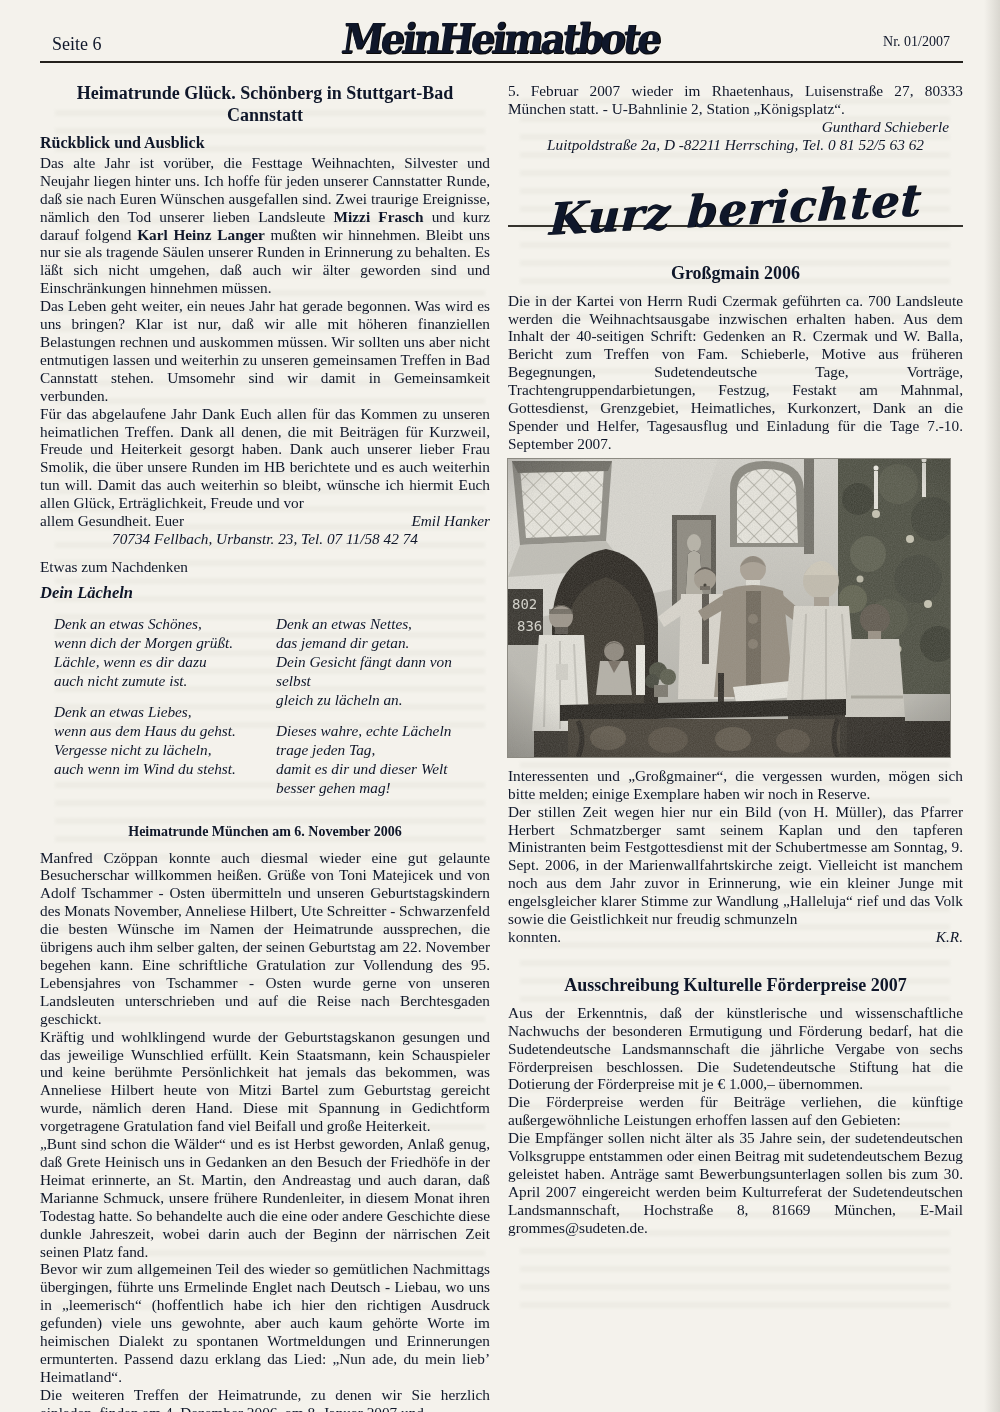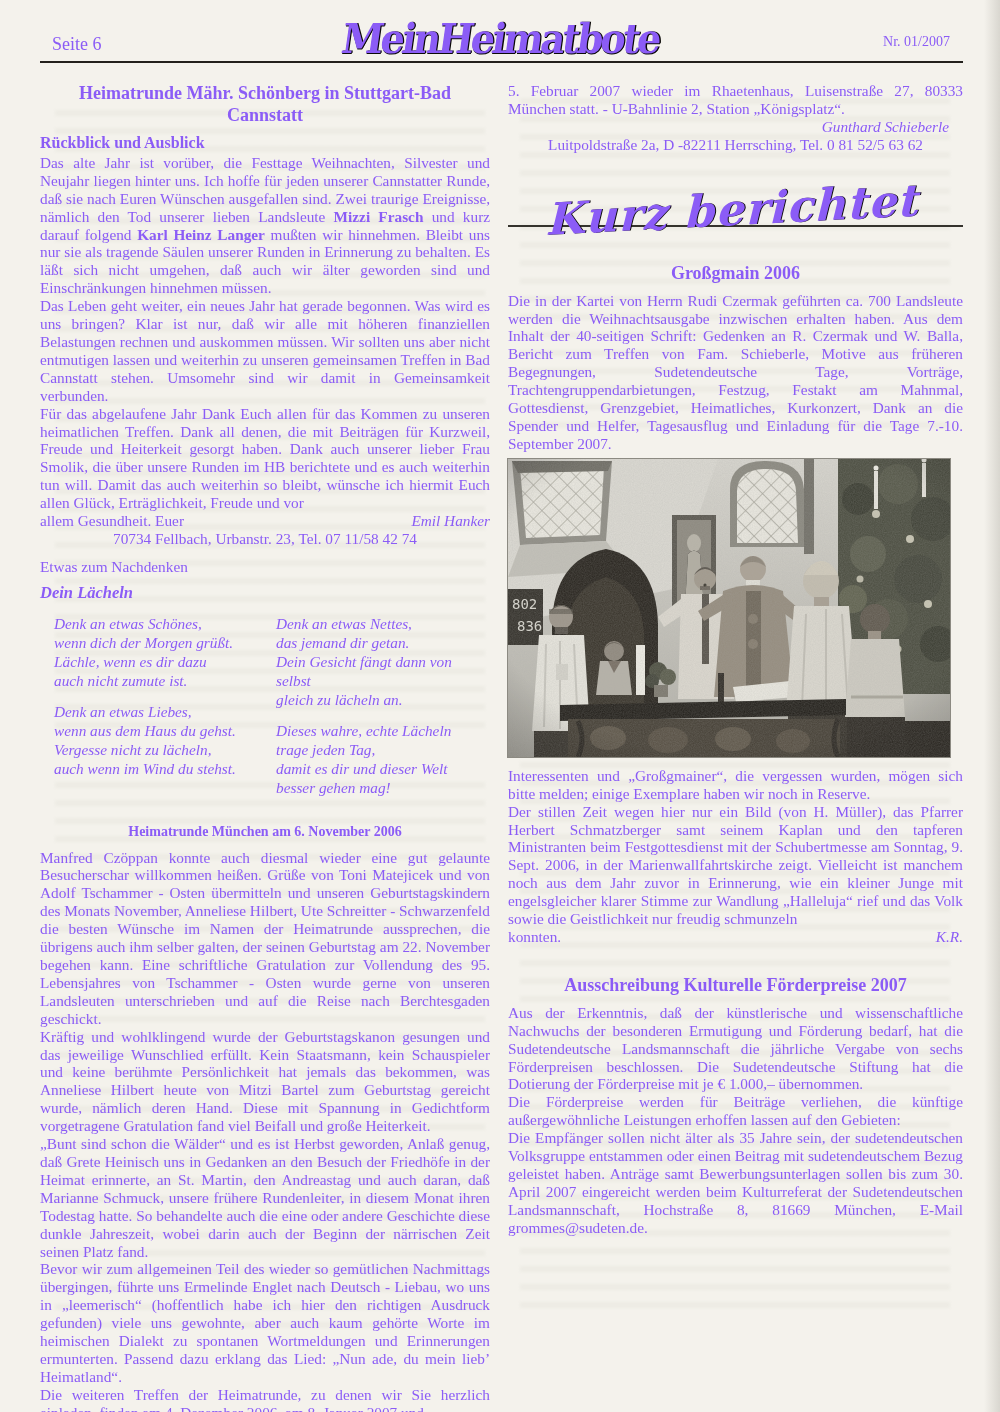--- a/index.html
+++ b/index.html
@@ -1,17 +1,17 @@
 <!DOCTYPE html>
 <html lang="de"><head>
 <meta charset="utf-8">
 <style>
   html,body{margin:0;padding:0;}
   body{background:#e8e6e0;font-family:"Liberation Serif",serif;}
-  .page{position:relative;width:1000px;height:1412px;background:#f4f2ec;color:#8b5cf6;overflow:hidden;}
+  .page{position:relative;width:1000px;height:1412px;background:#f4f2ec;color:#0f172a;overflow:hidden;}
   .scan-edge{position:absolute;top:0;right:0;width:16px;height:100%;
     background:linear-gradient(to left,rgba(120,116,105,.22),rgba(120,116,105,0));pointer-events:none;}
   .ghost{position:absolute;pointer-events:none;filter:blur(1.6px);opacity:.55;
     background:repeating-linear-gradient(0deg,rgba(0,0,0,0) 0 12px,rgba(116,120,98,.10) 12px 18px);}
   
   .hdr-left{position:absolute;left:52px;top:34px;font-size:18px;}
   .hdr-right{position:absolute;right:50px;top:34px;font-size:14px;}
   .masthead-wrap{position:absolute;left:0;top:16px;width:100%;text-align:center;}
   .masthead{display:inline-block;font-family:"DejaVu Serif",serif;font-weight:bold;font-size:38px;
     letter-spacing:-3px;transform:skewX(-8deg) scaleY(1.08);
@@ -19,21 +19,21 @@
   .rule{position:absolute;left:40px;right:37px;top:61px;height:2px;background:#23211c;}
   
   .col{position:absolute;top:80px;font-size:15.3px;line-height:17.9px;text-align:justify;hyphens:auto;}
   .col-left{left:40px;width:450px;}
   .col-right{left:508px;width:455px;top:82px;}
   p{margin:0;}
   .h-article{font-size:18px;font-weight:bold;text-align:center;margin:2px 0 8px 0;line-height:22px;}
   .h-sub{font-size:16px;font-weight:bold;text-align:left;margin:0 0 2px 0;}
   .sigrow{display:flex;justify-content:space-between;}
   .sig-name{font-style:italic;}
-  .addr{text-align:center;}
+  .addr{font-style:italic;text-align:center;}
   .right-sig{font-style:italic;text-align:right;padding-right:14px;}
   .poem-intro{margin-top:10px;text-align:left;}
   .poem-title{font-weight:bold;font-style:italic;text-align:left;font-size:16.5px;margin:8px 0 12px 0;}
   .poem-grid{display:grid;grid-template-columns:212px 1fr;column-gap:10px;padding-left:14px;}
   .stanza{white-space:pre-line;font-style:italic;text-align:left;line-height:19px;margin-bottom:12px;}
   .h-article2{font-size:14px;font-weight:bold;text-align:center;margin:14px 0 8px 0;}
   .kurz-wrap{position:relative;height:74px;margin:24px 0 2px 0;text-align:center;}
   .kurz-line{position:absolute;left:0;right:0;top:47px;height:2px;background:#35332d;}
   .kurz-script{position:relative;display:inline-block;font-family:"DejaVu Serif",serif;font-style:italic;
     font-weight:bold;font-size:44px;letter-spacing:1px;transform:rotate(-3deg) skewX(-6deg);
@@ -53,21 +53,21 @@
   <div class="ghost" style="left:55px;top:780px;width:430px;height:560px;"></div>
 
   <div class="hdr-left">Seite 6</div>
   <div class="masthead-wrap">
     <span class="masthead">MeinHeimatbote</span>
   </div>
   <div class="hdr-right">Nr. 01/2007</div>
   <div class="rule"></div>
 
   <div class="col col-left">
-    <div class="h-article">Heimatrunde Mähr. Schönberg in Stuttgart-Bad Cannstatt</div>
+    <div class="h-article">Heimatrunde Glück. Schönberg in Stuttgart-Bad Cannstatt</div>
     <div class="h-sub">Rückblick und Ausblick</div>
     <p><span>Das alte Jahr ist vorüber, die Festtage Weihnachten, Silvester und Neujahr liegen hinter uns. Ich hoffe für jeden unserer Cannstatter Runde, daß sie nach Euren Wünschen ausgefallen sind. Zwei traurige Ereignisse, nämlich den Tod unserer lieben Landsleute </span><b>Mizzi Frasch</b><span> und kurz darauf folgend </span><b>Karl Heinz Langer</b><span> mußten wir hinnehmen. Bleibt uns nur sie als tragende Säulen unserer Runden in Erinnerung zu behalten. Es läßt sich nicht umgehen, daß auch wir älter geworden sind und Einschränkungen hinnehmen müssen.</span></p>
     <p>Das Leben geht weiter, ein neues Jahr hat gerade begonnen. Was wird es uns bringen? Klar ist nur, daß wir alle mit höheren finanziellen Belastungen rechnen und auskommen müssen. Wir sollten uns aber nicht entmutigen lassen und weiterhin zu unseren gemeinsamen Treffen in Bad Cannstatt stehen. Umsomehr sind wir damit in Gemeinsamkeit verbunden.</p>
     <p>Für das abgelaufene Jahr Dank Euch allen für das Kommen zu unseren heimatlichen Treffen. Dank all denen, die mit Beiträgen für Kurzweil, Freude und Heiterkeit gesorgt haben. Dank auch unserer lieber Frau Smolik, die über unsere Runden im HB berichtete und es auch weiterhin tun will. Damit das auch weiterhin so bleibt, wünsche ich hiermit Euch allen Glück, Erträglichkeit, Freude und vor</p>
     <div class="sigrow">
       <span>allem Gesundheit. Euer</span>
       <span class="sig-name">Emil Hanker</span>
     </div>
     <div class="addr">70734 Fellbach, Urbanstr. 23, Tel. 07 11/58 42 74</div>
 

